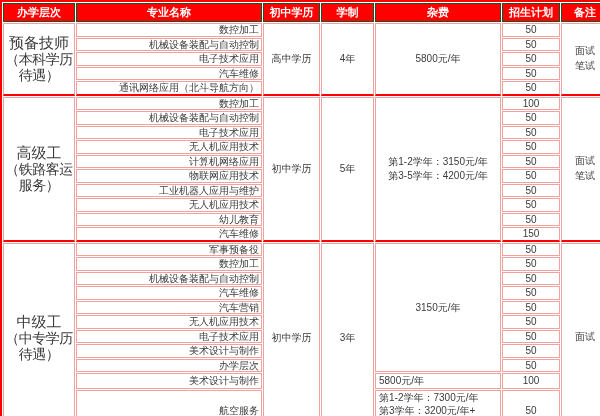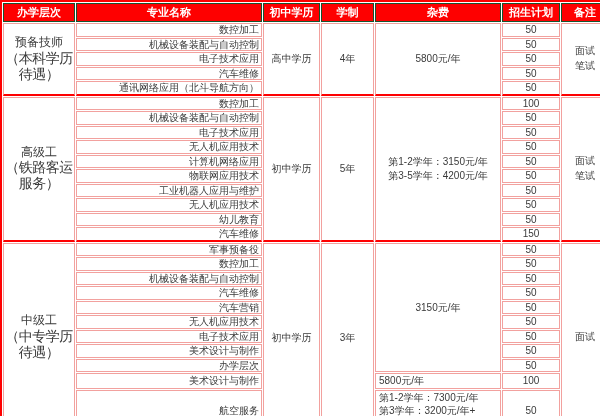--- a/index.html
+++ b/index.html
@@ -38,21 +38,21 @@
     height: 13px;
     line-height: 1.15;
     overflow: hidden;
   }
   tr.tall td { height: 41px; }
   td.major { text-align: right; padding-left: 3px; }
   td.fee { white-space: pre-wrap; line-height: 1.35; }
   td.fee-left { text-align: left; padding-left: 3px; }
   td.remark { white-space: pre-line; line-height: 1.45; }
   td.level { padding: 0; }
-  .level-name { font-size: 12px; }
+  .level-name { font-size: 15px; }
   .level-note { font-size: 14px; letter-spacing: -0.5px; }
   .group-end { border-bottom: 2px solid #fe0000; }
 </style>
 </head>
 <body>
 
 <table class="enroll">
   <colgroup>
     <col style="width:72px">
     <col style="width:186px">

